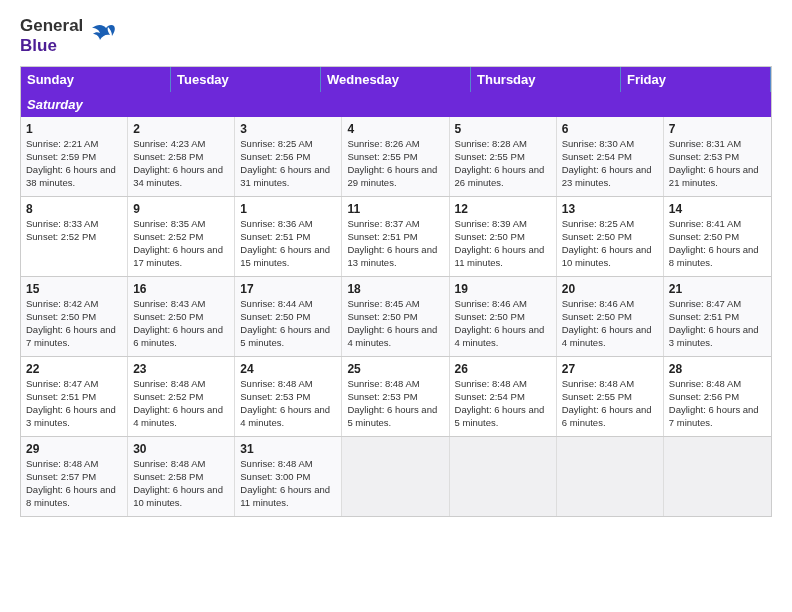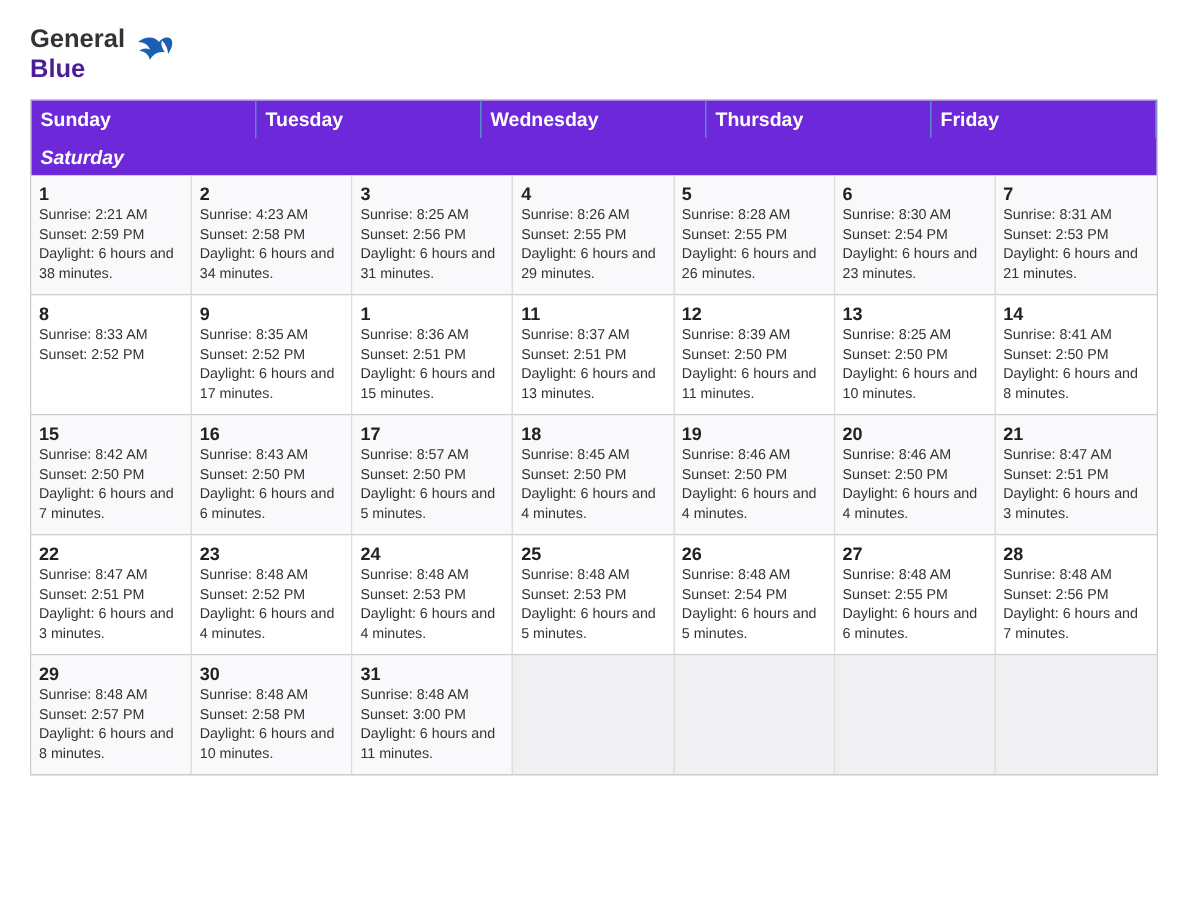--- a/index.html
+++ b/index.html
@@ -224,21 +224,21 @@
             <div>Daylight: 6 hours and 7 minutes.</div>
           </div>
           <div class="cal-cell">
             <span class="day-num">16</span>
             <div>Sunrise: 8:43 AM</div>
             <div>Sunset: 2:50 PM</div>
             <div>Daylight: 6 hours and 6 minutes.</div>
           </div>
           <div class="cal-cell">
             <span class="day-num">17</span>
-            <div>Sunrise: 8:57 AM</div>
+            <div>Sunrise: 8:44 AM</div>
             <div>Sunset: 2:50 PM</div>
             <div>Daylight: 6 hours and 5 minutes.</div>
           </div>
           <div class="cal-cell">
             <span class="day-num">18</span>
             <div>Sunrise: 8:45 AM</div>
             <div>Sunset: 2:50 PM</div>
             <div>Daylight: 6 hours and 4 minutes.</div>
           </div>
           <div class="cal-cell">

